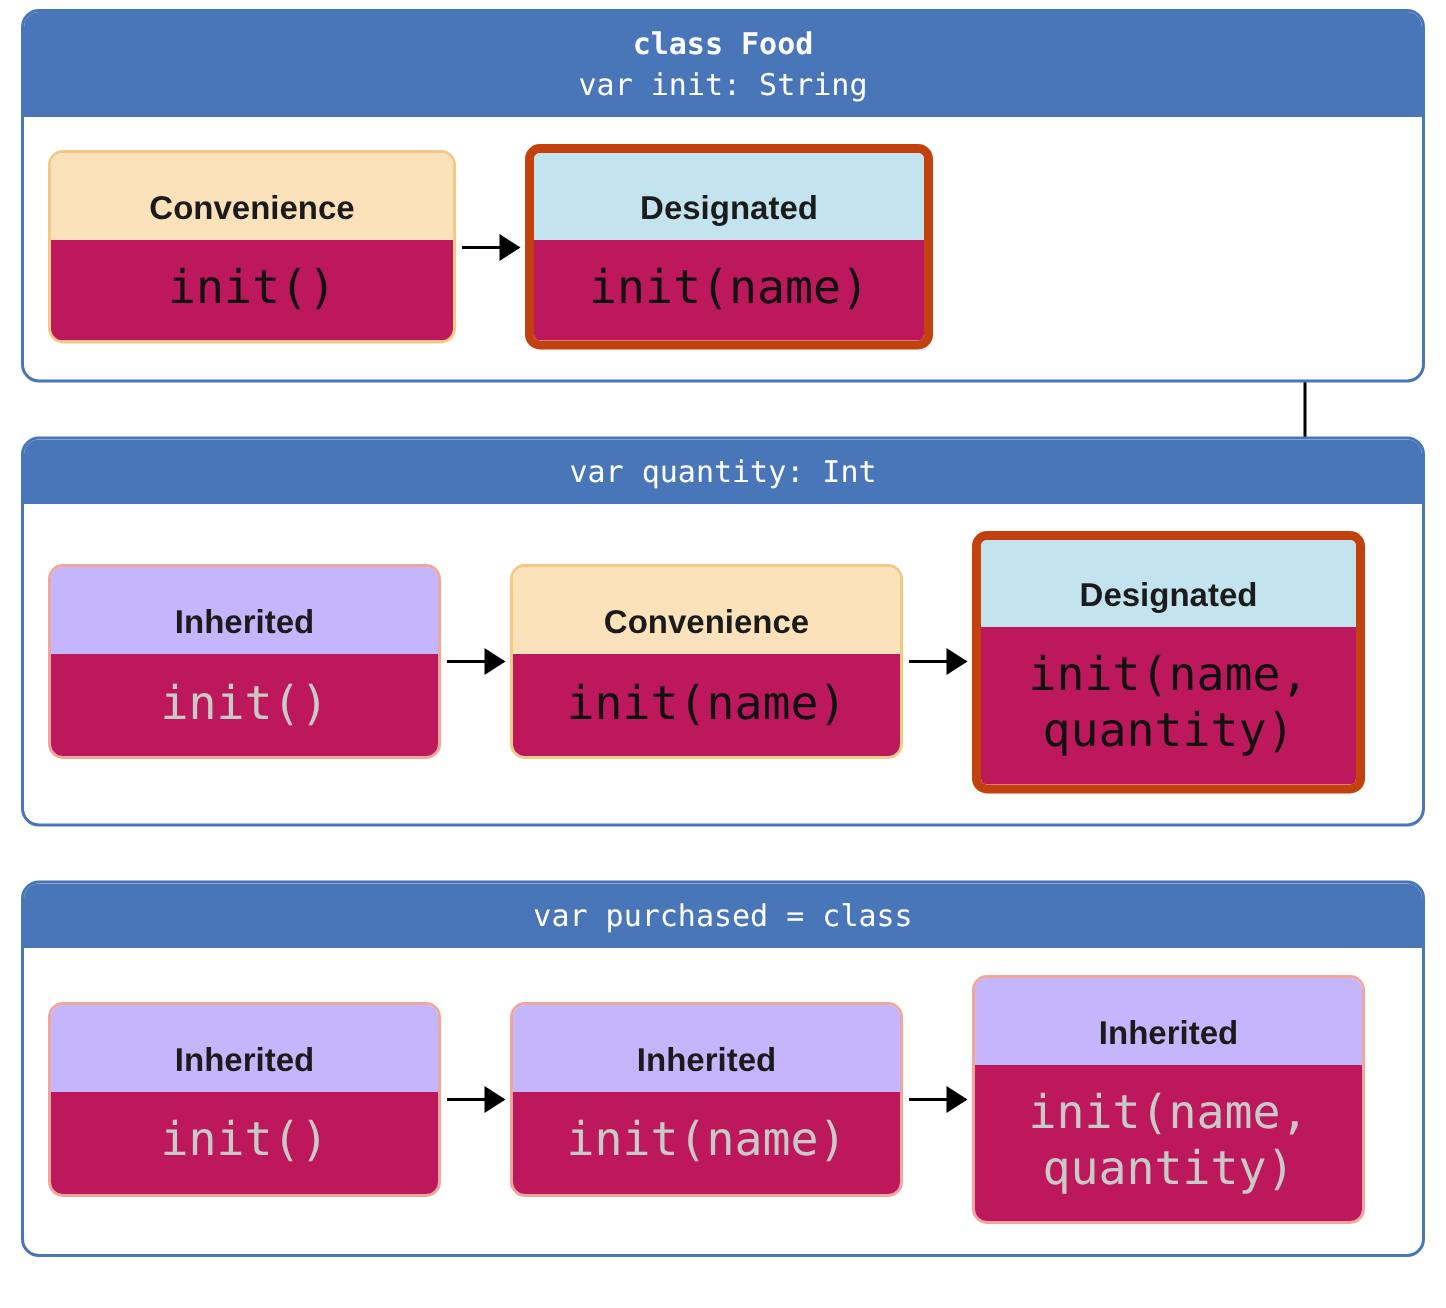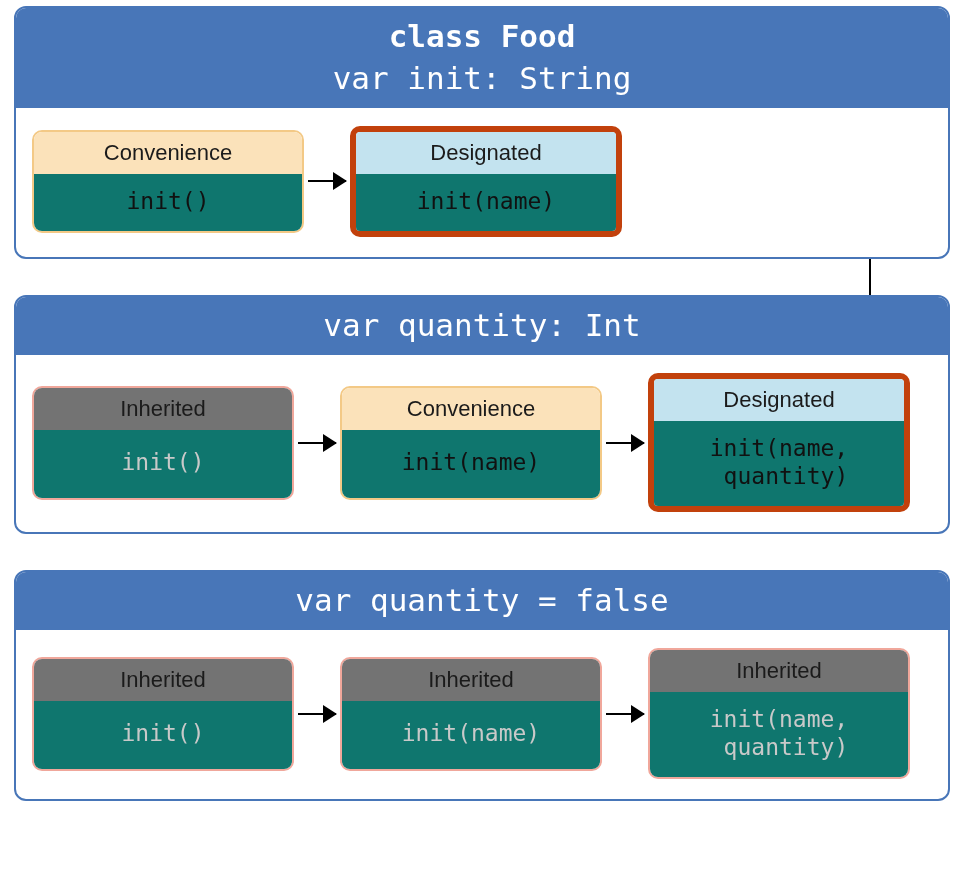--- a/index.html
+++ b/index.html
@@ -17,21 +17,21 @@
     overflow: hidden;
     background: #fff;
     margin-bottom: 36px;
     position: relative;
   }
   .class-header {
     background: #4876b8;
     color: #fff;
     text-align: center;
     padding: 8px 0 8px 0;
-    font-size: 31px;
+    font-size: 20px;
     line-height: 1.35;
   }
   .class-header .title { font-weight: 700; }
   .class-header .subtitle { font-weight: 400; }
   .class-body {
     padding: 18px 16px 20px 16px;
     display: flex;
     align-items: center;
     gap: 0;
     position: relative;
@@ -39,43 +39,43 @@
   .init-box {
     border-radius: 10px;
     overflow: hidden;
     display: flex;
     flex-direction: column;
     flex: 0 0 auto;
   }
   .init-box .kind {
     text-align: center;
     font-family: -apple-system, BlinkMacSystemFont, "Segoe UI", Helvetica, Arial, sans-serif;
-    font-weight: 400;
+    font-weight: 700;
     font-size: 22px;
-    padding: 8px 0 8px 0;
+    padding: 24px 0 8px 0;
     color: #1b1b1b;
   }
   .init-box .sig {
-    text-align: right;
-    font-size: 23px;
+    text-align: center;
+    font-size: 31px;
     padding: 14px 6px 16px 6px;
-    background: #0f766e;
+    background: #be185d;
     color: #111;
     white-space: pre-line;
     line-height: 1.2;
     display: flex;
     align-items: center;
     justify-content: center;
   }
   .init-box.convenience { border: 2px solid #f3c986; }
   .init-box.convenience .kind { background: #fbe2ba; }
   .init-box.designated { border: 6px solid #c2410c; }
   .init-box.designated .kind { background: #c3e3ef; }
   .init-box.inherited { border: 2px solid #f0a79b; }
-  .init-box.inherited .kind { background: #737373; }
+  .init-box.inherited .kind { background: #c4b5fd; }
   .init-box .sig.faded { color: #c9c9c9; }
 
   .arrow-h {
     flex: 0 0 auto;
     position: relative;
     height: 2px;
     background: #000;
   }
   .arrow-h::after {
     content: "";
@@ -139,21 +139,21 @@
     <div class="init-box designated" style="width:262px;">
       <div class="kind">Designated</div>
       <div class="sig" style="min-height:68px;">init(name,
 quantity)</div>
     </div>
   </div>
 </div>
 
 <div class="class-box">
   <div class="class-header">
-    <div class="subtitle">var quantity = false</div>
+    <div class="subtitle">var purchased = class</div>
   </div>
   <div class="class-body">
     <div class="init-box inherited" style="width:262px;">
       <div class="kind">Inherited</div>
       <div class="sig faded" style="min-height:68px;">init()</div>
     </div>
     <div class="arrow-h" style="width:38px; margin:0 4px;"></div>
     <div class="init-box inherited" style="width:262px;">
       <div class="kind">Inherited</div>
       <div class="sig faded" style="min-height:68px;">init(name)</div>

